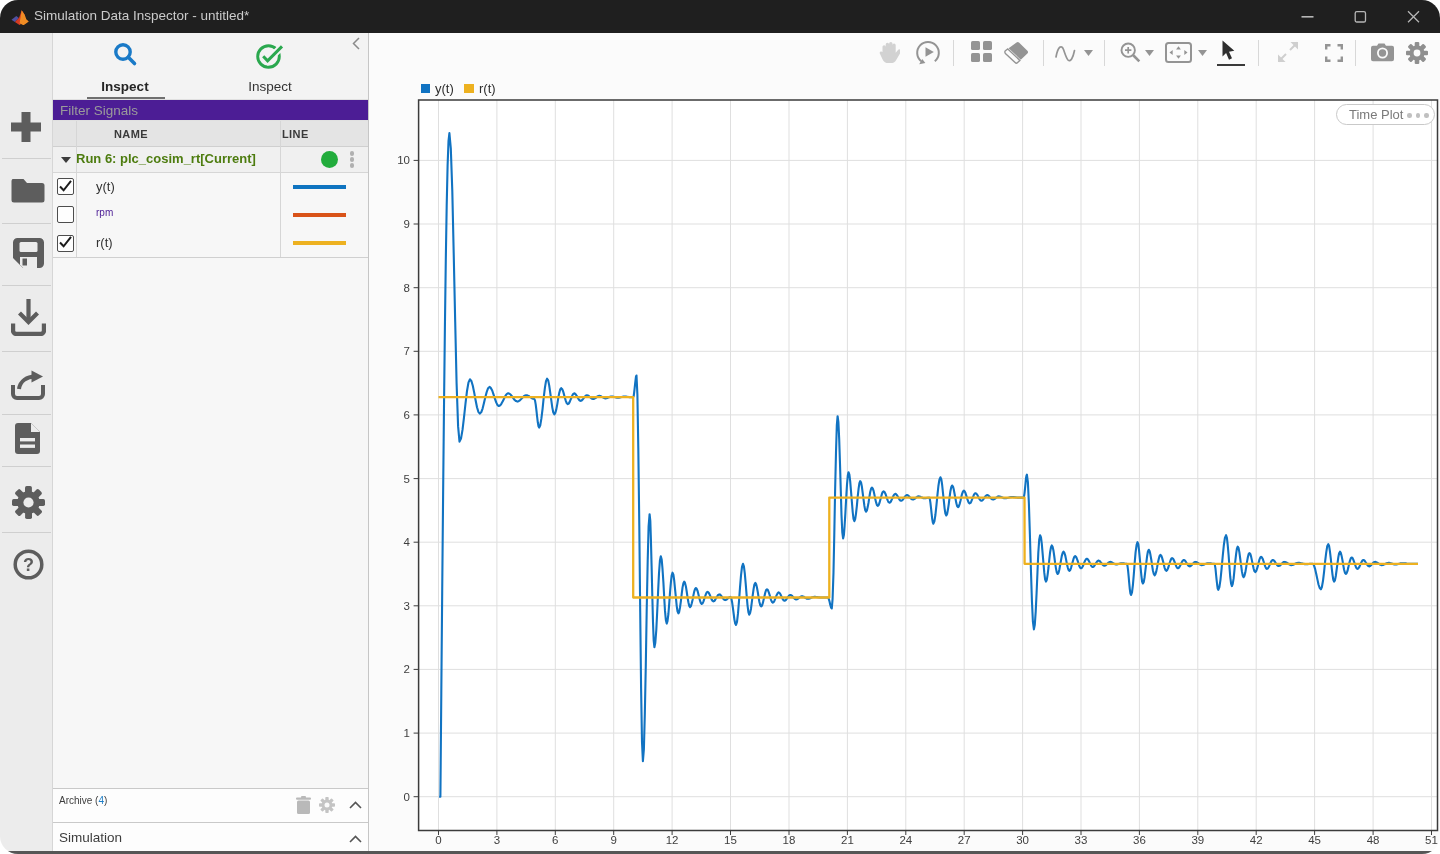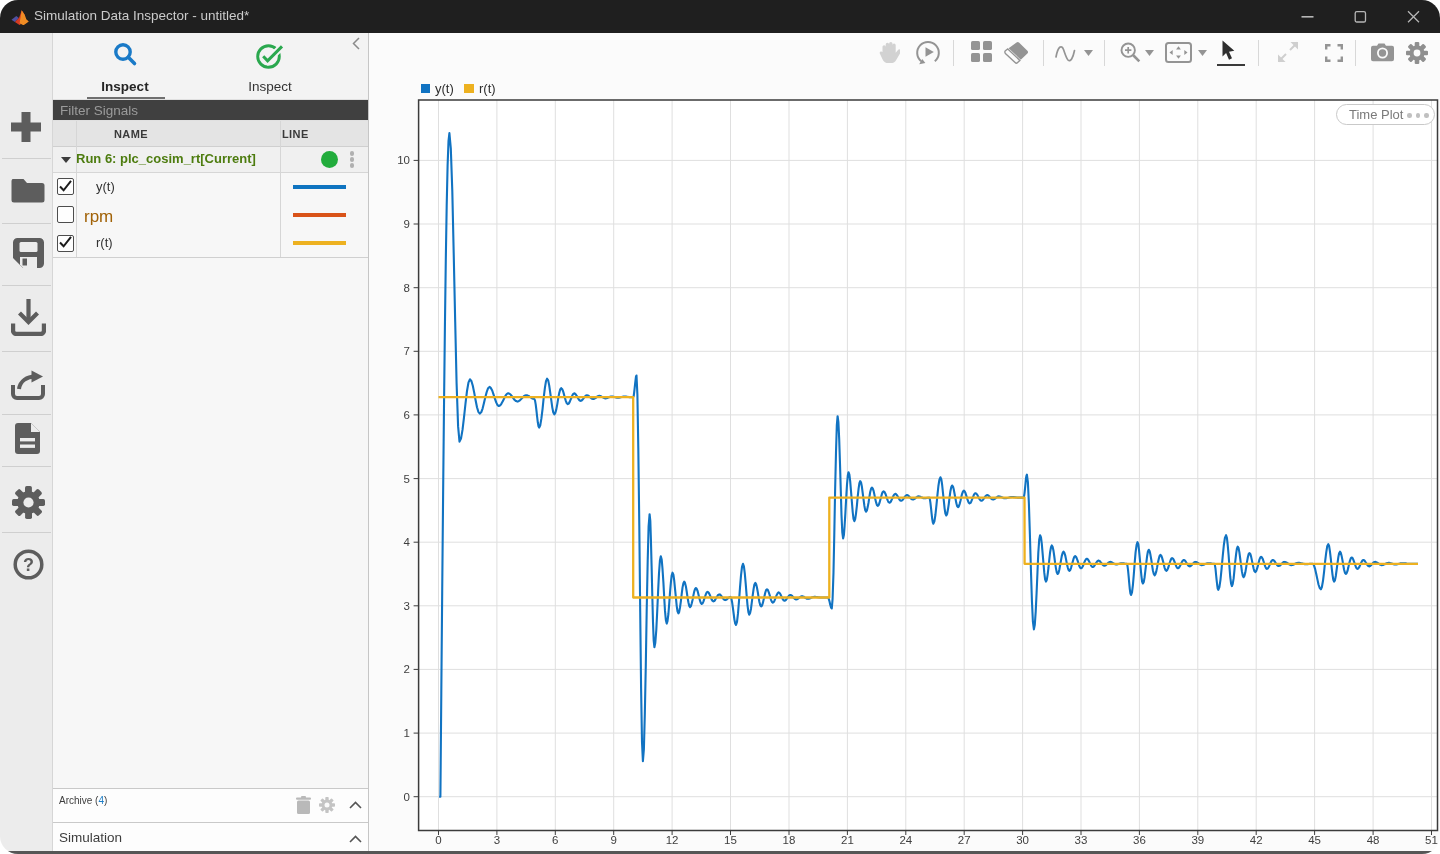--- a/index.html
+++ b/index.html
@@ -135,21 +135,21 @@
         </svg>
       </div>
       <div style="position:absolute;left:32px;top:45.5px;width:80px;text-align:center;font-weight:bold;font-size:13.5px;color:#242424;">Inspect</div>
       <div style="position:absolute;left:177px;top:45.5px;width:80px;text-align:center;font-size:13.5px;color:#333;">Inspect</div>
       <div style="position:absolute;left:34px;top:64.2px;width:78px;height:3.6px;background:#6f6f6f;"></div>
       <div style="position:absolute;left:299px;top:4px;">
         <svg width="8" height="13" viewBox="0 0 8 13">
           <path d="M7 1L1.5 6.5 7 12" fill="none" stroke="#8a8a8a" stroke-width="1.5"></path>
         </svg>
       </div>
-      <div style="position:absolute;left:0;top:66px;width:315px;height:22px;background:#404040;border-top:1px solid #e0e0e0;border-bottom:1px solid #e0e0e0;box-sizing:border-box;">
+      <div style="position:absolute;left:0;top:66px;width:315px;height:22px;background:#4c1d95;border-top:1px solid #e0e0e0;border-bottom:1px solid #e0e0e0;box-sizing:border-box;">
         <span style="position:absolute;left:7px;top:3px;font-size:13.5px;color:#9b9b9b;">Filter Signals</span>
       </div>
       <div style="position:absolute;left:0;top:88px;width:315px;height:26px;background:#e4e4e4;border-bottom:1px solid #cfcfcf;box-sizing:border-box;"></div>
       <div style="position:absolute;left:25px;top:94.5px;font-size:11px;font-weight:bold;color:#3a3a3a;letter-spacing:0.4px;padding-left:36px;">NAME</div>
       <div style="position:absolute;left:229px;top:94.5px;font-size:11px;font-weight:bold;color:#3a3a3a;letter-spacing:0.4px;">LINE</div>
       <div style="position:absolute;left:0;top:114px;width:315px;height:25.5px;background:#f0f0f0;border-bottom:1px solid #d6d6d6;box-sizing:border-box;"></div>
       <div style="position:absolute;left:8px;top:123.5px;">
         <svg width="10" height="6" viewBox="0 0 10 6">
           <path d="M0 0h10L5 6z" fill="#3c3c3c"></path>
         </svg>
@@ -167,21 +167,21 @@
           <svg width="13" height="12" viewBox="0 0 13 12">
             <path d="M1 6.5l3.6 3.8L12 0.8" fill="none" stroke="#1c1c1c" stroke-width="2"></path>
           </svg>
         </div>
       </div>
       <div style="position:absolute;left:43px;top:145.5px;font-size:13px;color:#333;">y(t)</div>
       <div style="position:absolute;left:240px;top:151.5px;width:53px;height:4px;background:#0f74c0;"></div>
       <div style="position:absolute;left:3.5px;top:173.4px;width:15px;height:15px;background:#fefefe;border:1.6px solid #4d4d4d;border-radius:2px;">
         <div style="position:absolute;left:1.5px;top:0.5px;"></div>
       </div>
-      <div style="position:absolute;left:31px;top:173.8px;font-size:17px;color:#a16207;">rpm</div>
+      <div style="position:absolute;left:43px;top:173.8px;font-size:10px;color:#4c1d95;">rpm</div>
       <div style="position:absolute;left:240px;top:179.8px;width:53px;height:4px;background:#d95319;"></div>
       <div style="position:absolute;left:3.5px;top:201.7px;width:15px;height:15px;background:#fefefe;border:1.6px solid #4d4d4d;border-radius:2px;">
         <div style="position:absolute;left:1.5px;top:0.5px;">
           <svg width="13" height="12" viewBox="0 0 13 12">
             <path d="M1 6.5l3.6 3.8L12 0.8" fill="none" stroke="#1c1c1c" stroke-width="2"></path>
           </svg>
         </div>
       </div>
       <div style="position:absolute;left:43px;top:202.1px;font-size:13px;color:#333;">r(t)</div>
       <div style="position:absolute;left:240px;top:208.1px;width:53px;height:4px;background:#edb120;"></div>

